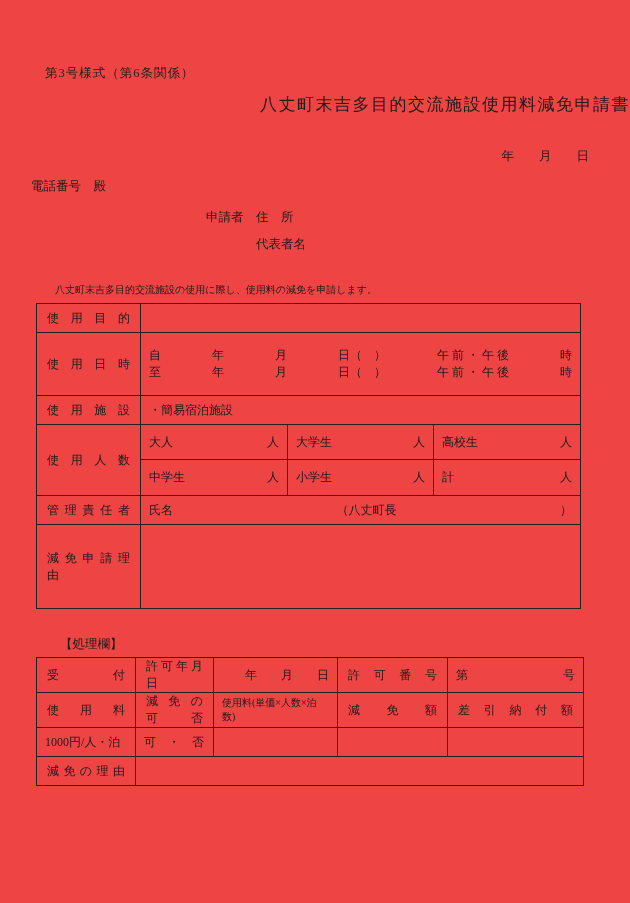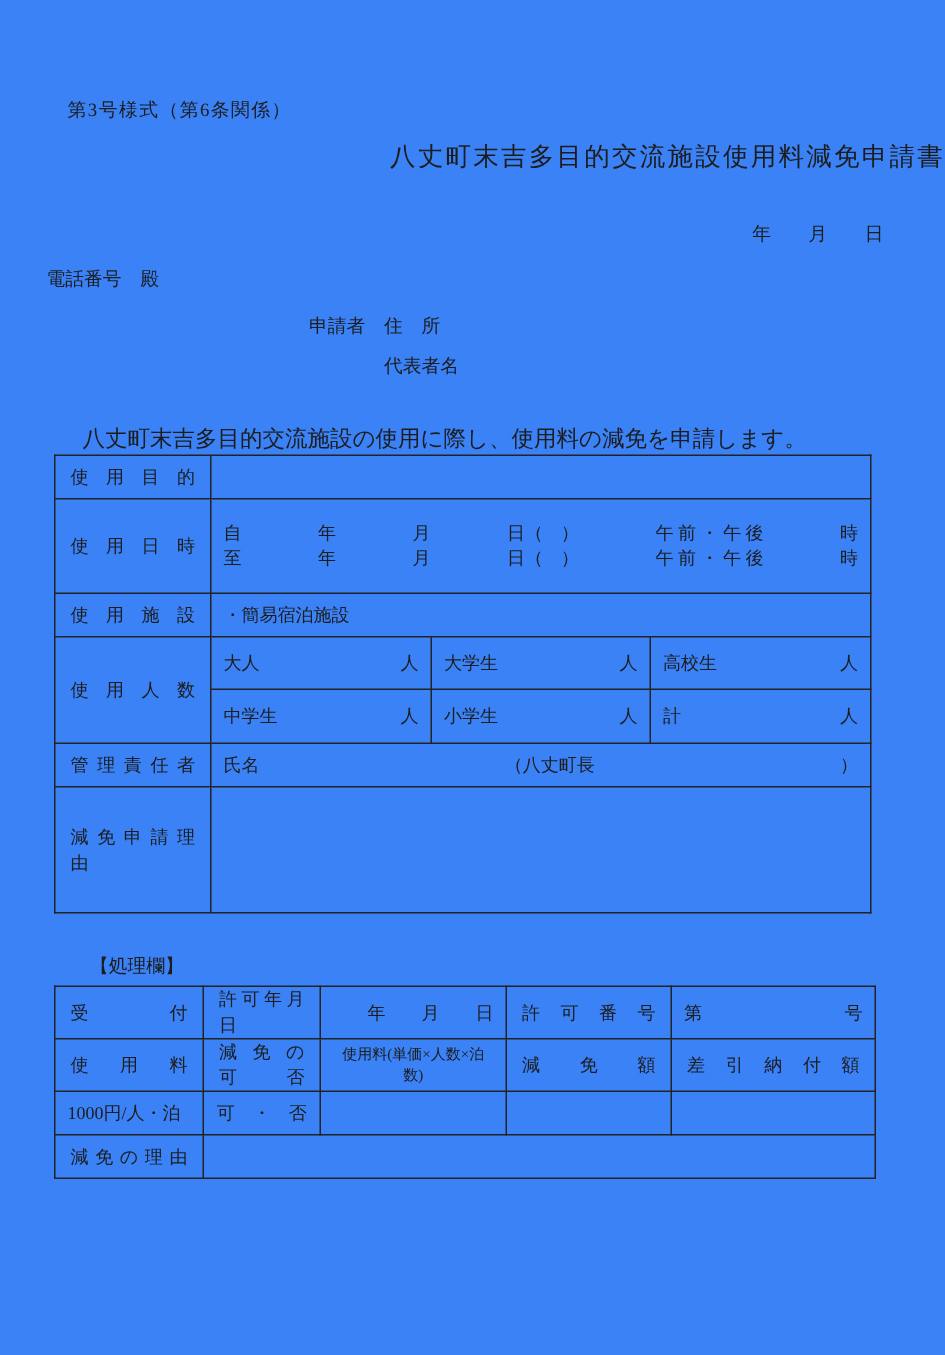--- a/index.html
+++ b/index.html
@@ -1,43 +1,43 @@
 <!DOCTYPE html>
 <html><head>
 <meta charset="utf-8">
 <style>
   html,body { margin:0; padding:0; }
   body { background:#e8e8e8; }
   .page {
     position:relative;
     width:630px; height:903px;
     margin:0 auto;
-    background:#3b82f6;
+    background:#ef4444;
     color:#1c1c1c;
     font-family:"Liberation Serif","DejaVu Serif",serif;
     font-size:12px;
     overflow:hidden;
   }
   .abs { position:absolute; }
   .form-number { left:45px; top:65px; font-size:12.5px; letter-spacing:1px; }
   .doc-title { left:0; top:93px; width:100%; text-align:right; font-size:17px; letter-spacing:1.5px; }
   .date-line { right:41px; top:148px; font-size:12.5px; }
   .addressee { left:31px; top:178px; font-size:12.5px; }
   .applicant { left:206px; top:204px; font-size:12.5px; line-height:27px; }
   .applicant .indent { padding-left:50px; }
-  .intro { left:55px; top:283px; font-size:15px; }
+  .intro { left:55px; top:283px; font-size:10px; }
 
   table { border-collapse:collapse; table-layout:fixed; }
   td, th { border:1px solid #222; font-weight:normal; font-size:12px; vertical-align:middle; overflow:hidden; }
   th.lbl { padding:0 10px; }
   td.ct  { padding:0 8px; }
 
   
   .jl { text-align:justify; text-align-last:justify; }
-  .ctr { text-align:center; }
+  .ctr { }
   .rt { text-align:right; }
 
   .main-table { left:36px; top:303px; }
   .proc-table { left:36px; top:657px; }
   .proc-label { left:60px; top:636px; font-size:12.5px;text-align:right; }
 
   .flex-sb { display:flex; justify-content:space-between; align-items:center; }
   .dt-lines { display:flex; flex-direction:column; justify-content:space-evenly; height:100%; }
   .small { font-size:10px; letter-spacing:0; }
 </style>

